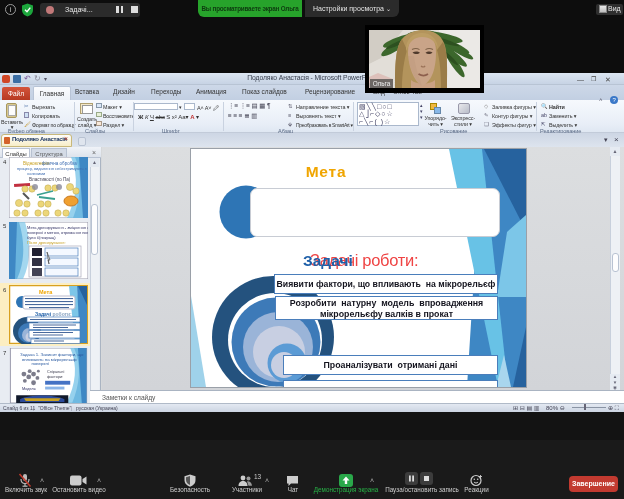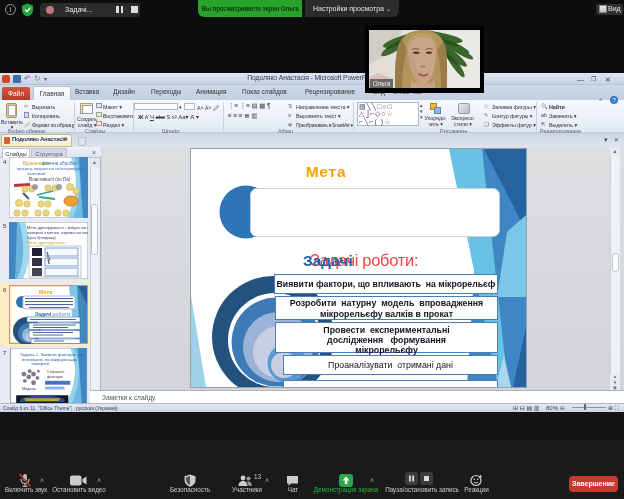--- a/index.html
+++ b/index.html
@@ -311,24 +311,21 @@
 
   <div class="abs" style="left:59px;top:39px;width:250px;height:49px;background:#fff;border:1px solid #c8ccd4;border-radius:7px;"></div>
 
   <div class="abs" style="left:119px;top:102px;color:#ef4444;font-size:16.5px;letter-spacing:-0.3px;">Задачі роботи:</div>
   <div class="abs" style="left:112px;top:103px;color:#1e5fa8;font-size:15.5px;font-weight:bold;">Задачі</div>
 
   <div class="abs" style="left:84px;top:147px;width:223px;height:24px;background:#fff;border:1px solid #4a7ebb;color:#14141e;font-size:8.8px;font-weight:bold;text-align:center;line-height:11px;">
       <div style="margin-top:1px;">Розробити&nbsp; натурну&nbsp; модель&nbsp; впровадження<br>мікрорельєфу валків в прокат</div>
     </div>
   <div class="abs" style="left:83px;top:125px;width:224px;height:20px;background:#fff;border:1px solid #4a7ebb;color:#14141e;font-size:8.7px;font-weight:bold;text-align:center;line-height:19px;">Виявити фактори, що впливають&nbsp; на мікрорельєф</div>
-  <div class="abs" style="left:84px;top:173px;width:223px;height:31px;background:#fff;border:1px solid #4a7ebb;color:#14141e;font-size:8.8px;font-weight:bold;text-align:center;line-height:10px;">
-      <div style="margin-top:1.5px;">Провести&nbsp; експериментальні<br>дослідження&nbsp;&nbsp; формування<br>мікрорельєфу</div>
-    </div>
-  <div class="abs" style="left:92px;top:206px;width:215px;height:20px;background:#fff;border:1px solid #4a7ebb;color:#14141e;font-size:8.8px;font-weight:normal;text-align:center;line-height:18px;">Проаналізувати&nbsp; отримані дані</div>
+  <div class="abs" style="left:92px;top:206px;width:215px;height:20px;background:#fff;border:1px solid #4a7ebb;color:#14141e;font-size:8.8px;font-weight:bold;text-align:center;line-height:18px;">Проаналізувати&nbsp; отримані дані</div>
   <div class="abs" style="left:92px;top:231px;width:215px;height:10px;background:#fff;border:1px solid #4a7ebb;"></div>
 </div>
 
 <div class="abs" style="left:610px;top:147px;width:10px;height:243px;background:#eef1f5;border-left:1px solid #c8d0dc;"></div>
 <div class="abs" style="left:610px;top:147px;width:10px;height:9px;background:#e6ebf2;color:#667;font-size:5px;text-align:center;line-height:9px;">▲</div>
 <div class="abs" style="left:612px;top:253px;width:7px;height:19px;background:#fdfdfe;border:1px solid #b8c2d2;border-radius:3px;"></div>
 <div class="abs" style="left:610px;top:374px;width:10px;height:16px;background:#e6ebf2;color:#667;font-size:4.5px;text-align:center;line-height:5.5px;">▲<br>▼<br>◉</div>
 
 <div class="abs" style="left:90px;top:390px;width:534px;height:13px;background:#fff;border-top:1px solid #aab4c2;color:#555;font-size:6.6px;line-height:13px;"><span style="margin-left:12px;">Заметки к слайду</span></div>
 

